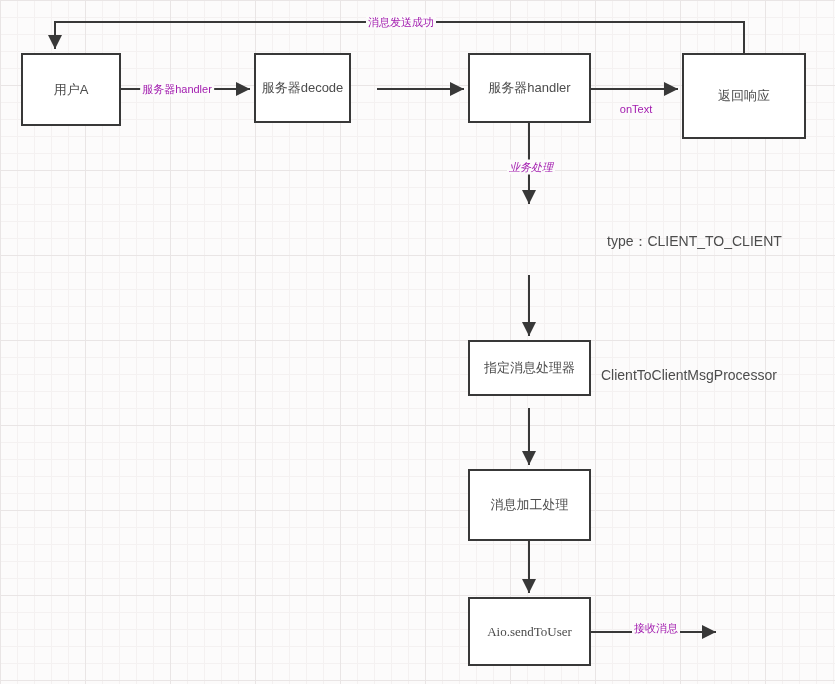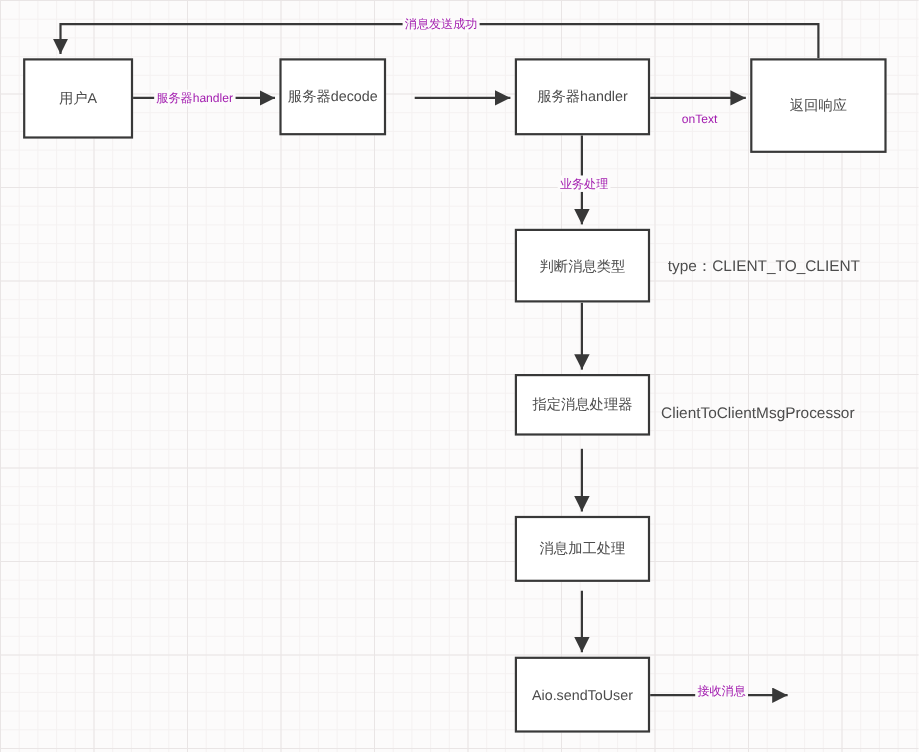--- a/index.html
+++ b/index.html
@@ -93,44 +93,41 @@
   </div>
 
   <div class="node" style="left:468px; top:53px; width:123px; height:70px;">
     <span>服务器handler</span>
   </div>
 
   <div class="node" style="left:682px; top:53px; width:124px; height:86px;">
     <span>返回响应</span>
   </div>
 
-  <div class="node" style="left:468px; top:208px; width:123px; height:67px;">
-    <span>判断消息类型</span>
-  </div>
 
   <div class="node" style="left:468px; top:340px; width:123px; height:56px;">
     <span>指定消息处理器</span>
   </div>
 
-  <div class="node" style="left:468px; top:469px; width:123px; height:60px;">
+  <div class="node" style="left:468px; top:469px; width:123px; height:72px;">
     <span>消息加工处理</span>
   </div>
 
-  <div class="node" style="left:468px; top:597px; width:123px; height:69px;">
+  <div class="node" style="left:468px; top:597px; width:123px; height:69px;font-family:Liberation Serif, serif;">
     <span>Aio.sendToUser</span>
   </div>
 
 
   <div class="edge-label" style="left:177px; top:89px;">服务器handler</div>
 
   <div class="edge-label" style="left:636px; top:89px;margin-top:20px;">onText</div>
 
   <div class="edge-label" style="left:401px; top:22px;">消息发送成功</div>
 
-  <div class="edge-label" style="left:531px; top:167px;">业务处理</div>
+  <div class="edge-label" style="left:531px; top:167px;font-style:italic;">业务处理</div>
 
   <div class="edge-label" style="left:656px; top:628px;">接收消息</div>
 
   <div class="annotation" style="left:601px; top:375px;">ClientToClientMsgProcessor</div>
 
   <div class="annotation" style="left:607px; top:242px;">type：CLIENT_TO_CLIENT</div>
 
 </div>
 
 </body></html>

